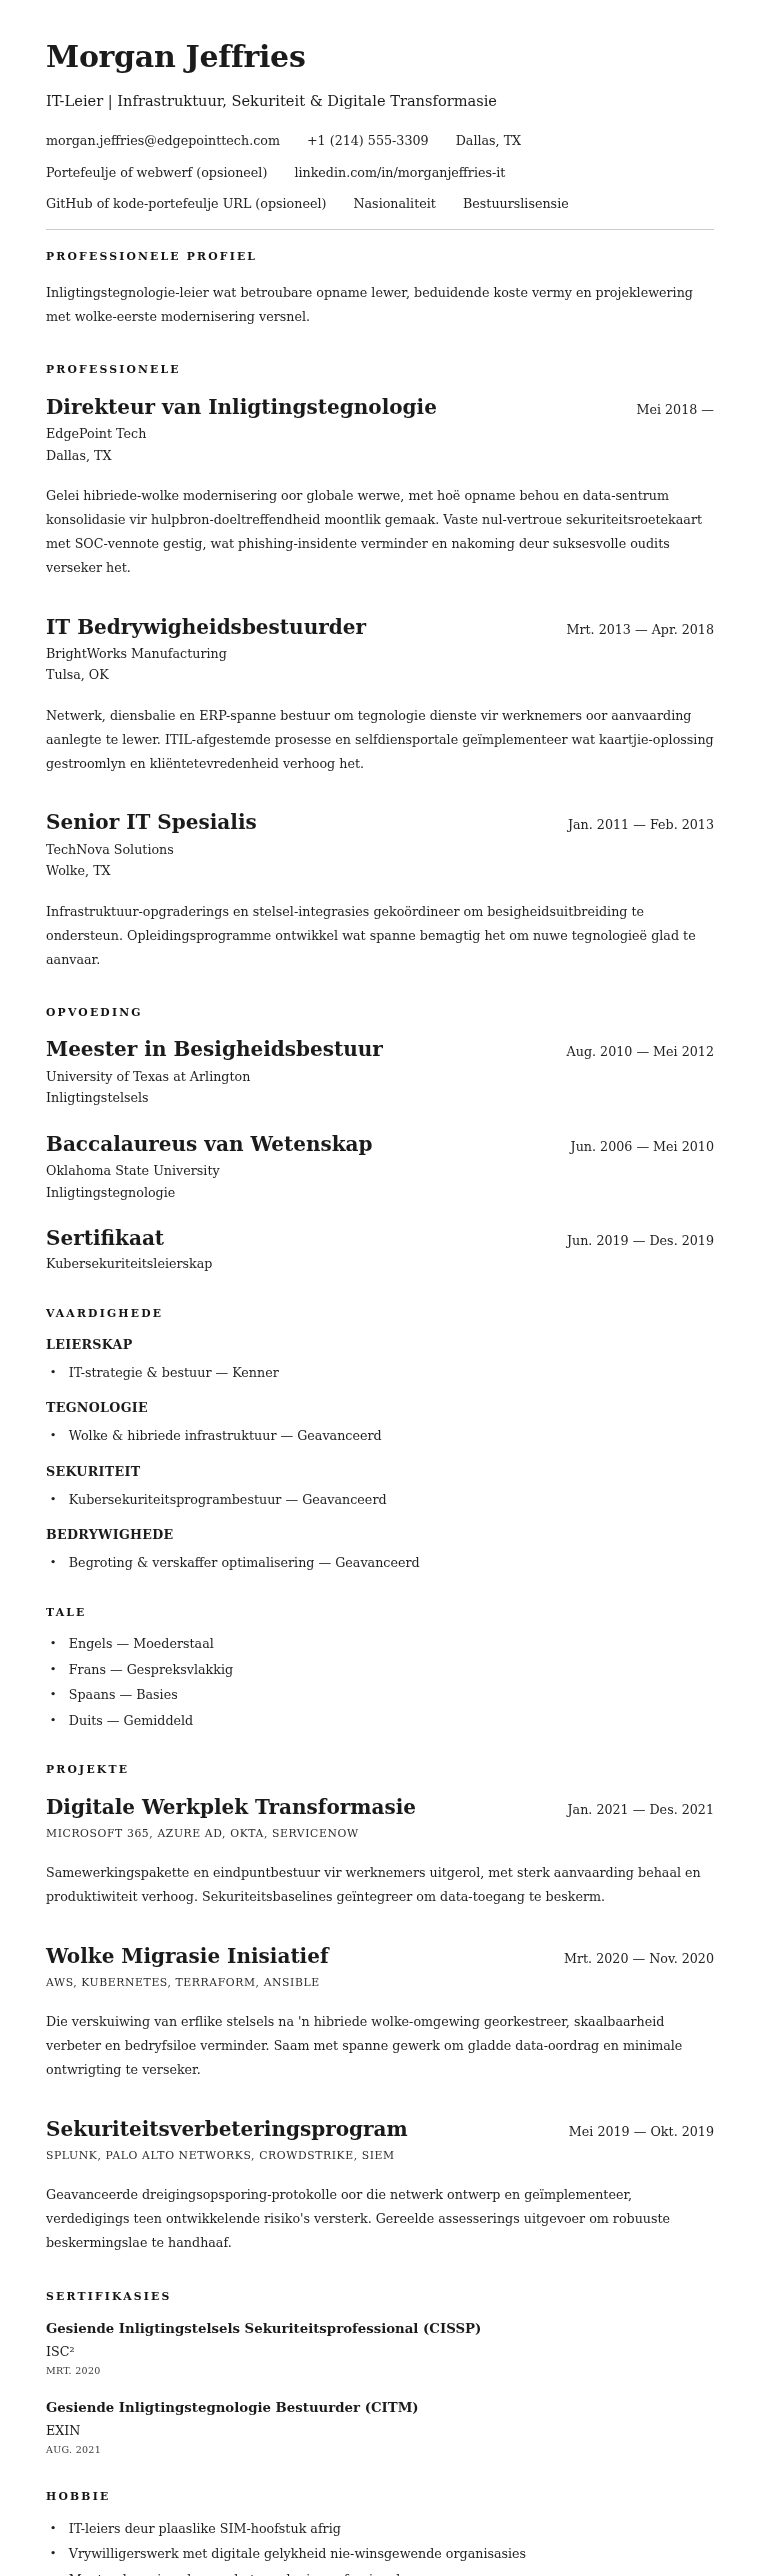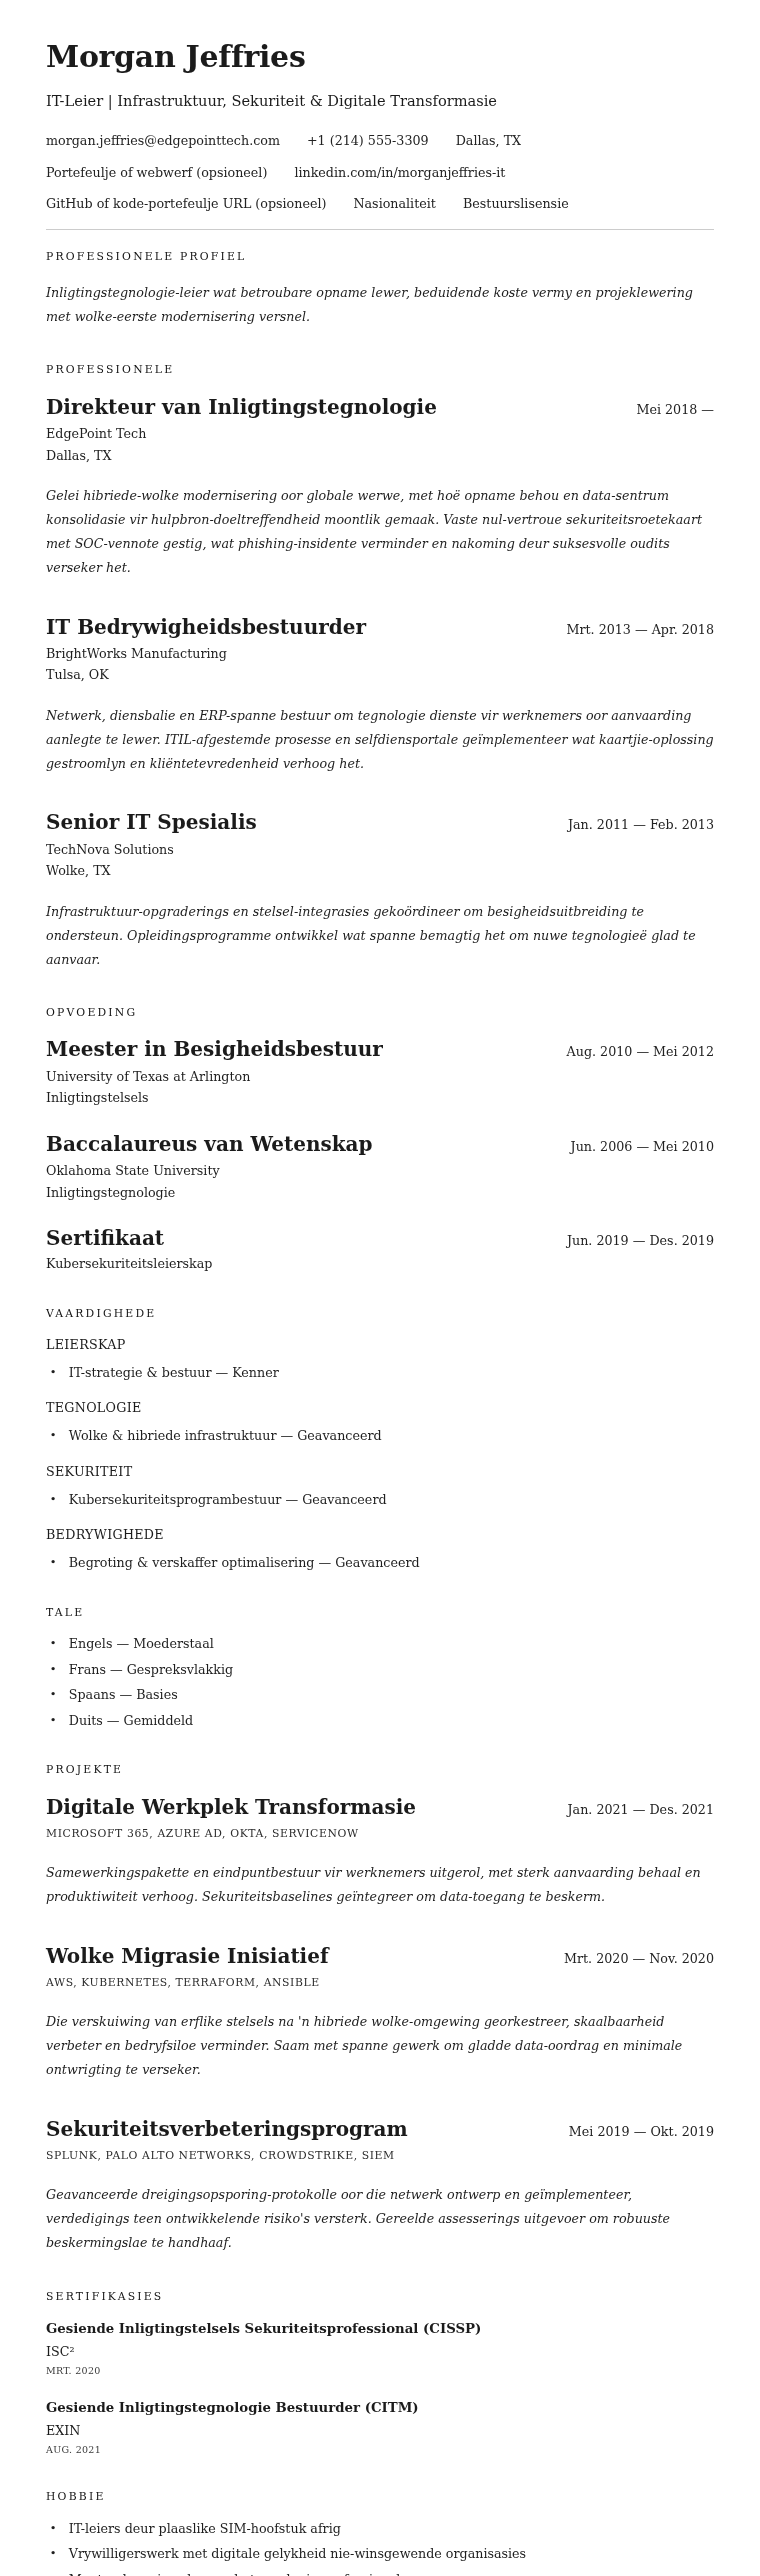--- a/index.html
+++ b/index.html
@@ -41,32 +41,31 @@
     border: none;
     border-top: 1.3px solid #cccccc;
     margin: 16.5px 0 0 0;
   }
 
   
   .section { margin-top: 34px; }
   .section.first { margin-top: 20px; }
   .section-heading {
     font-size: 10.8px;
-    font-weight: 400;
+    font-weight: 700;
     letter-spacing: 2.2px;
     line-height: 1.3;
     margin-bottom: 16.5px;
     color: #141414;
   }
   .para {
     font-size: 12.7px;
     line-height: 1.9;
     color: #1e1e1e;
     max-width: 669px;
-    font-style: italic;
   }
 
   
   .entry { margin-bottom: 33px; }
   .entry:last-child { margin-bottom: 0; }
   .entry-head {
     display: flex;
     justify-content: space-between;
     align-items: baseline;
     gap: 15px;
@@ -95,21 +94,21 @@
     letter-spacing: 0.6px;
     line-height: 1.3;
     color: #2c2c2c;
   }
 
   
   .skill-cat { margin-top: 19px; }
   .skill-cat.first { margin-top: 0; }
   .skill-cat-heading {
     font-size: 12.7px;
-    font-weight: 400;
+    font-weight: 700;
     letter-spacing: 0.3px;
     line-height: 1.3;
     margin-bottom: 11.4px;
   }
   ul.plain-list {
     list-style: none;
     padding-left: 3.8px;
   }
   ul.plain-list li {
     position: relative;

